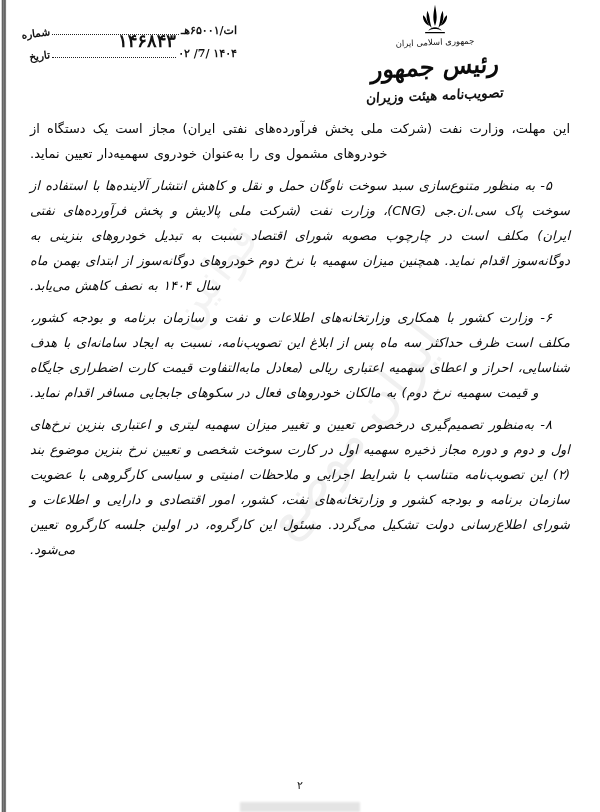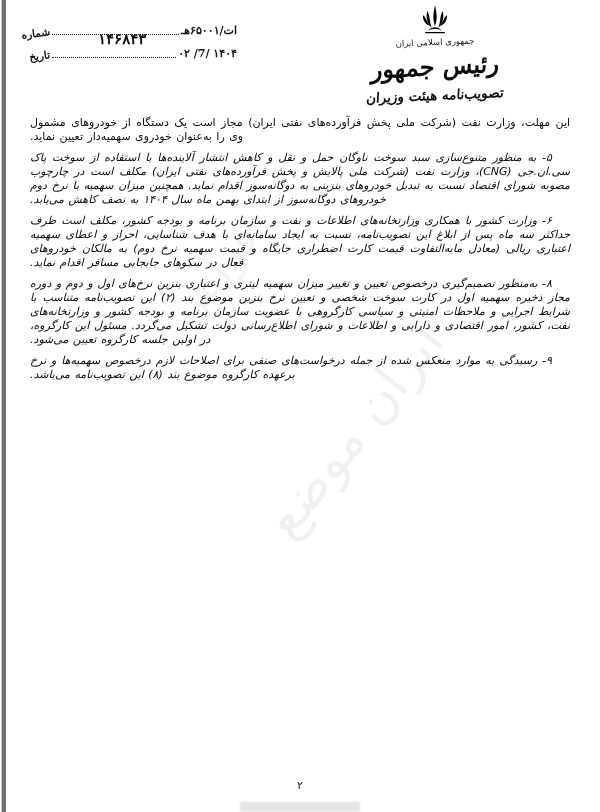--- a/index.html
+++ b/index.html
@@ -131,40 +131,40 @@
     flex: none;
     transform: translateY(-2px);
   }
   .reg-value.small {
     font-size: 11px;
     letter-spacing: 0;
   }
   .reg-num-overlay {
     position: absolute;
     top: 14px;
-    left: 76px;
-    font-size: 15px;
+    left: 96px;
+    font-size: 18px;
     font-weight: 700;
     letter-spacing: 1px;
     font-family: "DejaVu Serif", "Liberation Serif", serif;
   }
 
   
   .body-text {
     position: absolute;
     top: 116px;
     right: 30px;
     left: 30px;
     width: 540px;
     box-sizing: border-box;
   }
   p.para {
     margin: 0 0 7px 0;
-    font-size: 11px;
-    line-height: 14px;
+    font-size: 13px;
+    line-height: 25px;
     text-align: justify;
     text-align-last: left;
     font-family: "DejaVu Sans", "Liberation Sans", sans-serif;
     color: #0a0a0a;
     letter-spacing: -.1px;
     word-spacing: 1px;
   }
   p.para.indent {
     text-indent: 18px;
     font-style: italic;
@@ -256,19 +256,18 @@
   </div>
 
   <div class="watermark">ایران موضع</div>
   <div class="watermark w2">قوانین</div>
 
   <div class="body-text">
     <p class="para">این مهلت، وزارت نفت (شرکت ملی پخش فرآورده‌های نفتی ایران) مجاز است یک دستگاه از خودروهای مشمول وی را به‌عنوان خودروی سهمیه‌دار تعیین نماید.</p>
     <p class="para indent">۵- به منظور متنوع‌سازی سبد سوخت ناوگان حمل و نقل و کاهش انتشار آلاینده‌ها با استفاده از سوخت پاک سی.ان.جی (CNG)، وزارت نفت (شرکت ملی پالایش و پخش فرآورده‌های نفتی ایران) مکلف است در چارچوب مصوبه شورای اقتصاد نسبت به تبدیل خودروهای بنزینی به دوگانه‌سوز اقدام نماید. همچنین میزان سهمیه با نرخ دوم خودروهای دوگانه‌سوز از ابتدای بهمن ماه سال ۱۴۰۴ به نصف کاهش می‌یابد.</p>
     <p class="para indent">۶- وزارت کشور با همکاری وزارتخانه‌های اطلاعات و نفت و سازمان برنامه و بودجه کشور، مکلف است ظرف حداکثر سه ماه پس از ابلاغ این تصویب‌نامه، نسبت به ایجاد سامانه‌ای با هدف شناسایی، احراز و اعطای سهمیه اعتباری ریالی (معادل مابه‌التفاوت قیمت کارت اضطراری جایگاه و قیمت سهمیه نرخ دوم) به مالکان خودروهای فعال در سکوهای جابجایی مسافر اقدام نماید.</p>
     <p class="para indent">۸- به‌منظور تصمیم‌گیری درخصوص تعیین و تغییر میزان سهمیه لیتری و اعتباری بنزین نرخ‌های اول و دوم و دوره مجاز ذخیره سهمیه اول در کارت سوخت شخصی و تعیین نرخ بنزین موضوع بند (۲) این تصویب‌نامه متناسب با شرایط اجرایی و ملاحظات امنیتی و سیاسی کارگروهی با عضویت سازمان برنامه و بودجه کشور و وزارتخانه‌های نفت، کشور، امور اقتصادی و دارایی و اطلاعات و شورای اطلاع‌رسانی دولت تشکیل می‌گردد. مسئول این کارگروه، در اولین جلسه کارگروه تعیین می‌شود.</p>
-    <p class="para indent">۹- رسیدگی به موارد منعکس شده از جمله درخواست‌های صنفی برای اصلاحات لازم درخصوص سهمیه‌ها و نرخ برعهده کارگروه موضوع بند (۸) این تصویب‌نامه می‌باشد.</p>
   </div>
 
   <div class="page-number">۲</div>
   <div class="bottom-smudge"></div>
 
 </div>
 
 </body></html>

